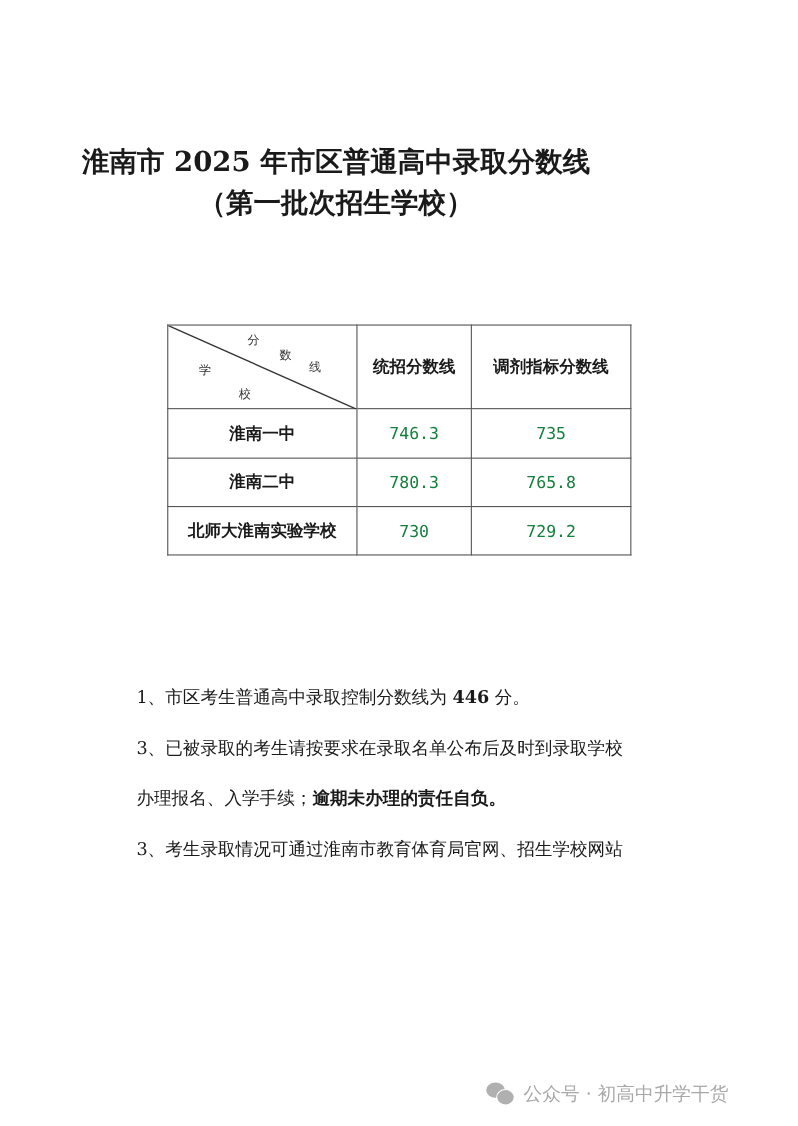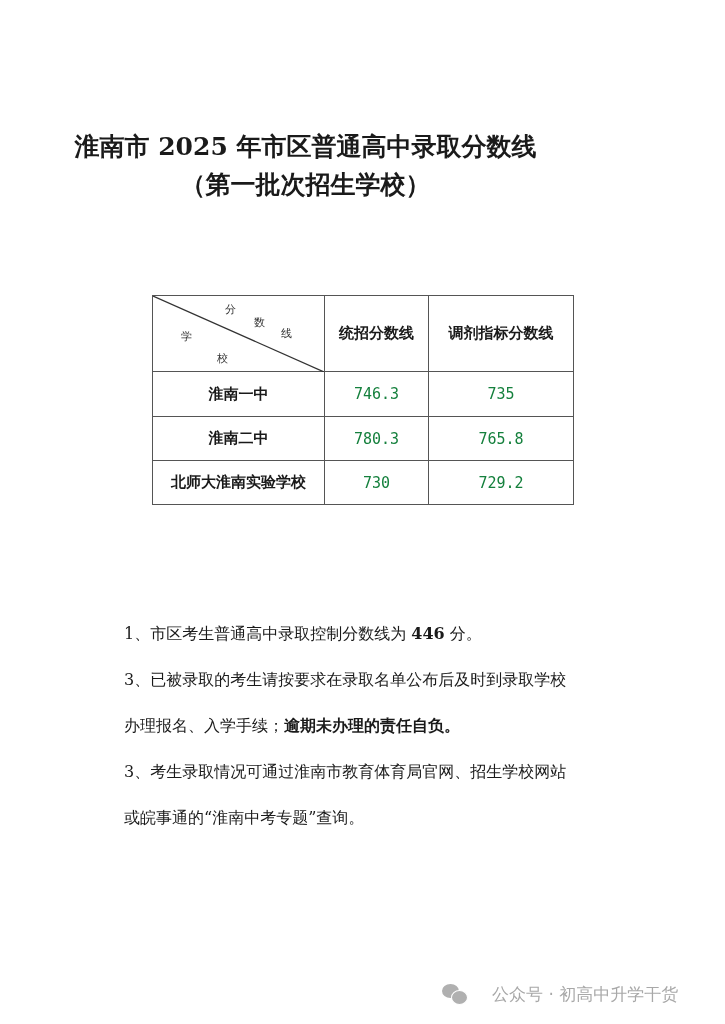--- a/index.html
+++ b/index.html
@@ -24,21 +24,21 @@
   .school-cell { font-family: Liberation Serif, serif; font-weight: bold; font-size: 15px; }
   .num { font-family: "DejaVu Sans Mono", monospace; font-size: 15px; color: #15803d; }
   .diag { position: relative; width: 171px; height: 75px; }
   .diag svg { position: absolute; left: 0; top: 0; }
   .diag span { position: absolute; font-size: 11px; color: #333; }
   .notes { position: absolute; left: 112px; top: 605px; width: 500px; font-size: 16px; line-height: 34px; }
   .notes p { margin: 12px; }
   .notes b { font-weight: bold; }
   .footer {
     position: absolute; left: 442px; top: 982px; font-family: "DejaVu Sans", sans-serif;
-    font-size: 17px; color: #a8a8a8; display: flex; align-items: center; gap: 22px;
+    font-size: 17px; color: #a8a8a8; display: flex; align-items: center; gap: 6px;
   }
   .wechat { position: relative; width: 28px; height: 24px; }
   .wechat .b1 { position: absolute; left: 0; top: 2px; width: 17px; height: 14px; background: #b0b0b0; border-radius: 50%; }
   .wechat .b2 { position: absolute; left: 9px; top: 8px; width: 15px; height: 13px; background: #b0b0b0; border-radius: 50%; border: 1.5px solid #fff; }
 </style>
 </head>
 <body>
 
 <div class="title l1">淮南市 2025 年市区普通高中录取分数线</div>
 <div class="title l2">（第一批次招生学校）</div>
@@ -77,21 +77,20 @@
     <td class="num">729.2</td>
   </tr>
 </tbody>
   </table>
 
 <div class="notes">
   <p><span>1、市区考生普通高中录取控制分数线为 </span><b>446</b><span> 分。</span></p>
   <p>3、已被录取的考生请按要求在录取名单公布后及时到录取学校</p>
   <p><span>办理报名、入学手续；</span><b>逾期未办理的责任自负。</b></p>
   <p>3、考生录取情况可通过淮南市教育体育局官网、招生学校网站</p>
-  <p>或皖事通的“淮南中考专题”查询。</p>
 </div>
 
 <div class="footer">
   <div class="wechat">
       <div class="b1"></div>
       <div class="b2"></div>
     </div>
   <span>公众号 · 初高中升学干货</span>
 </div>
 

